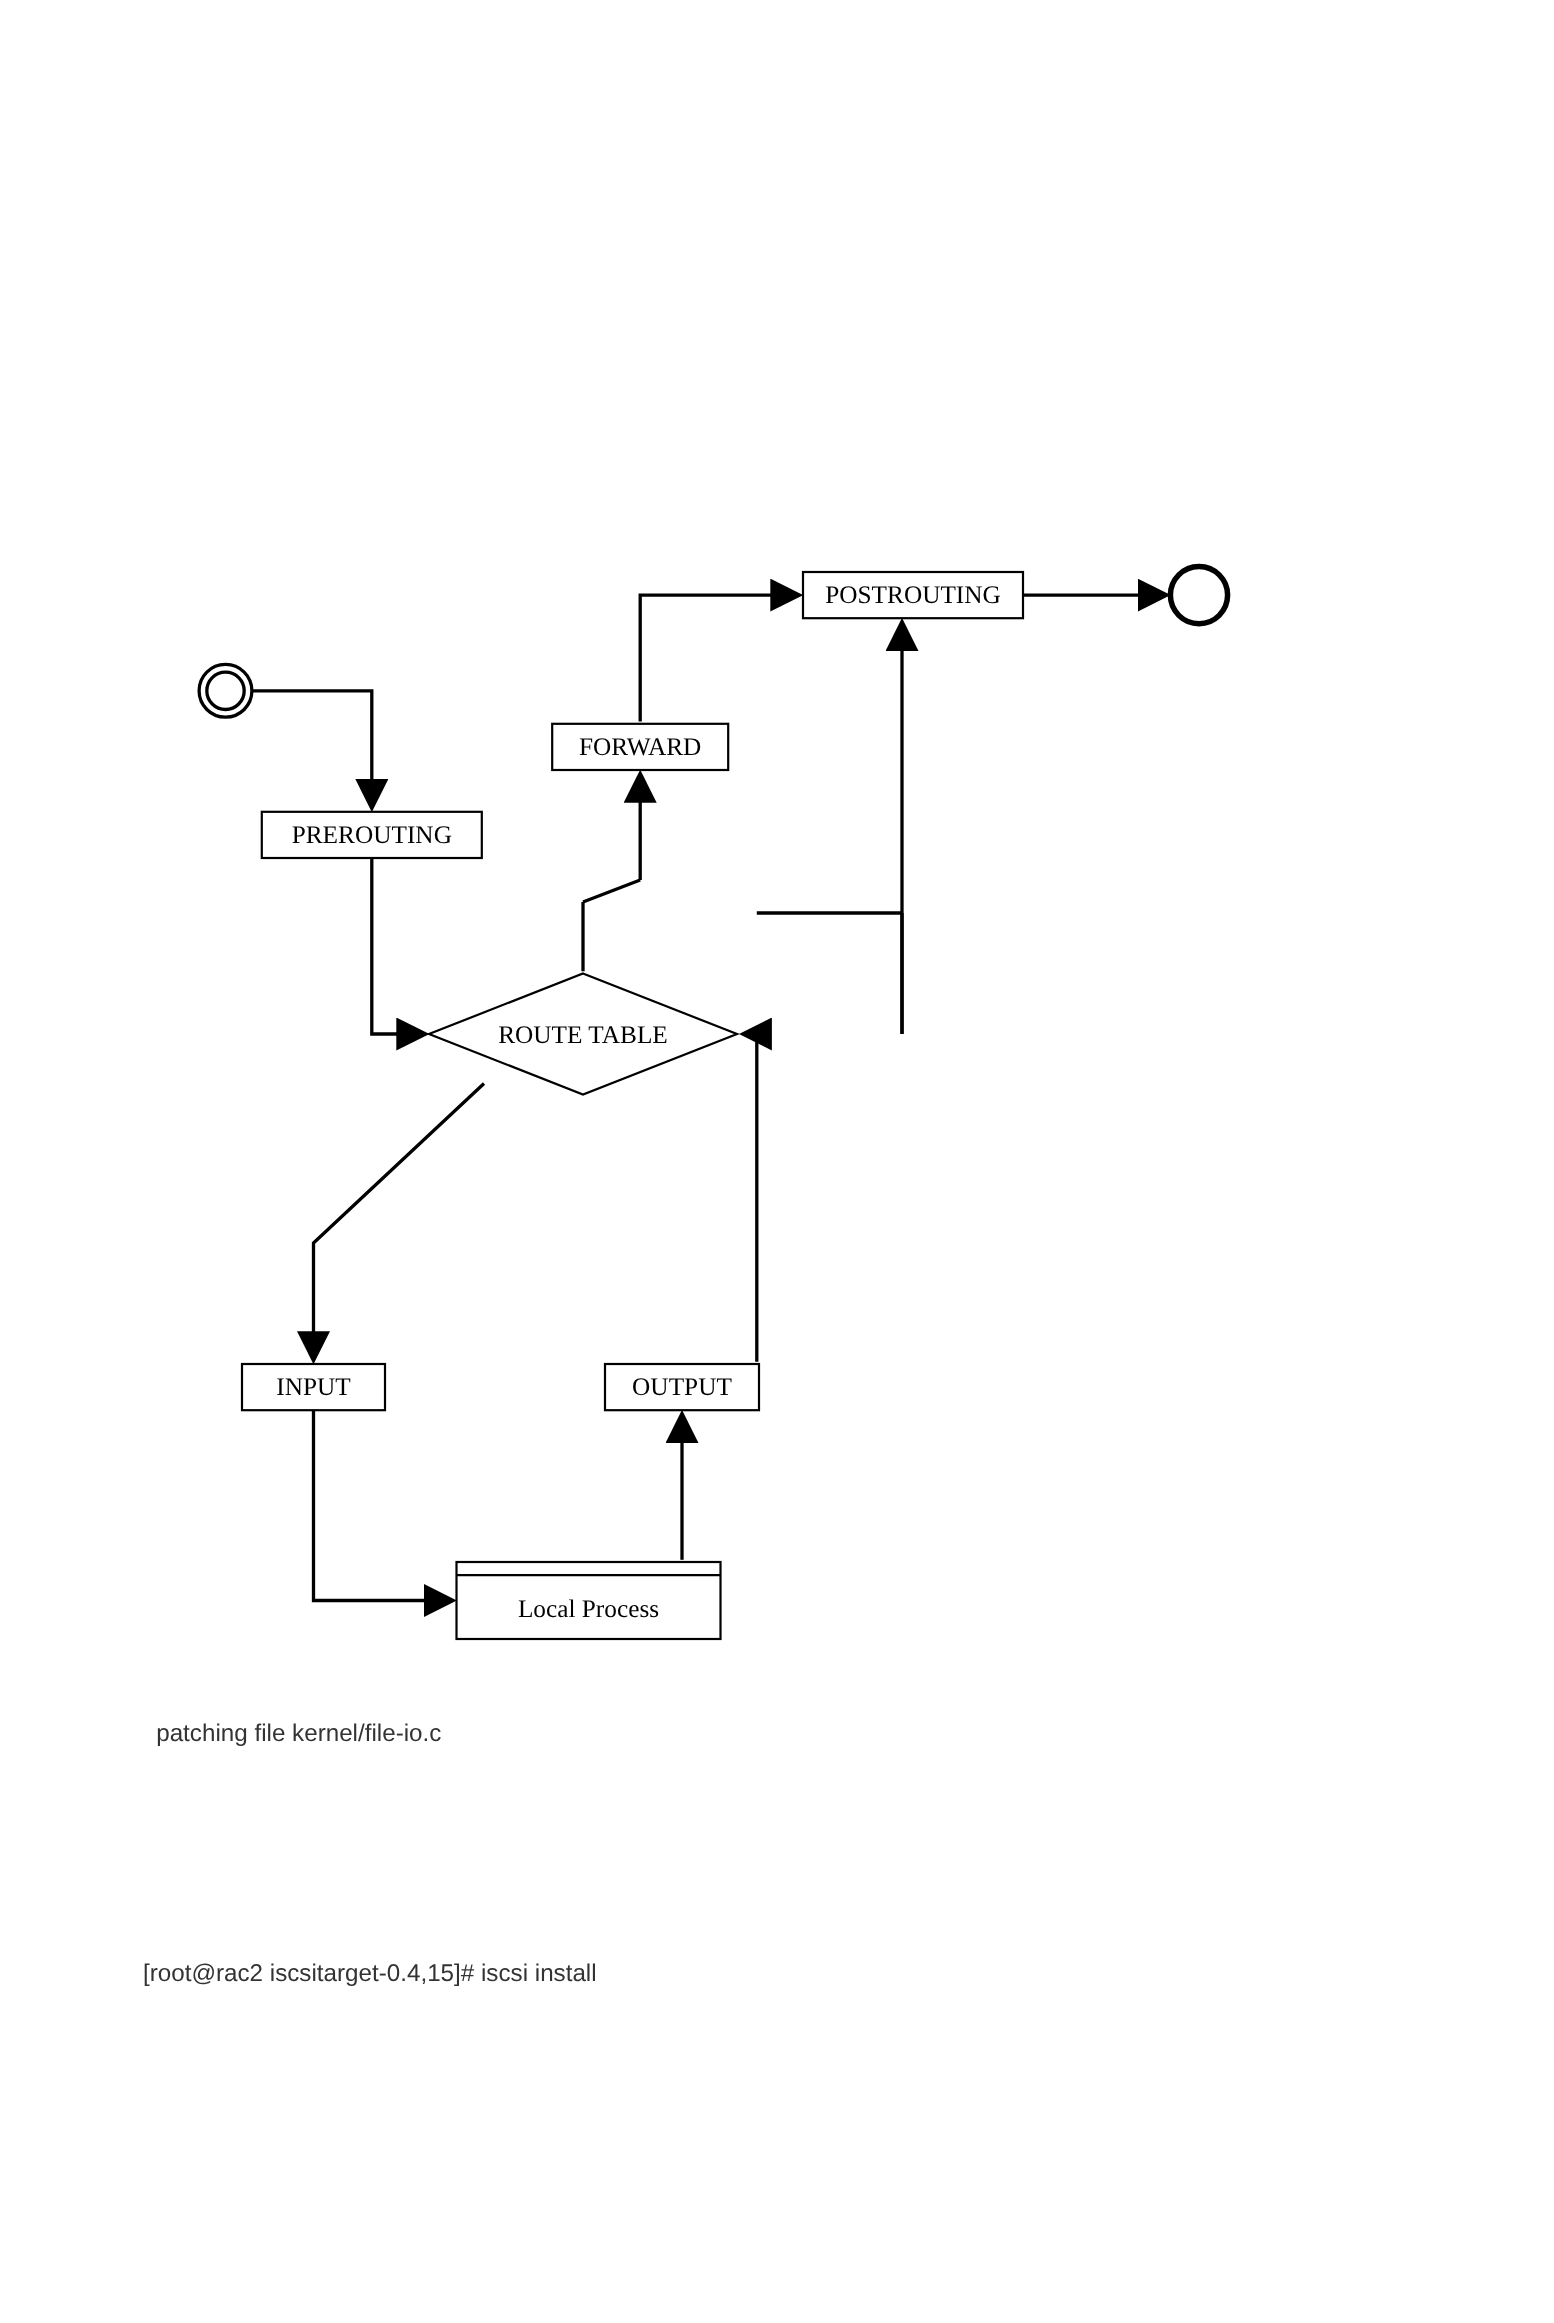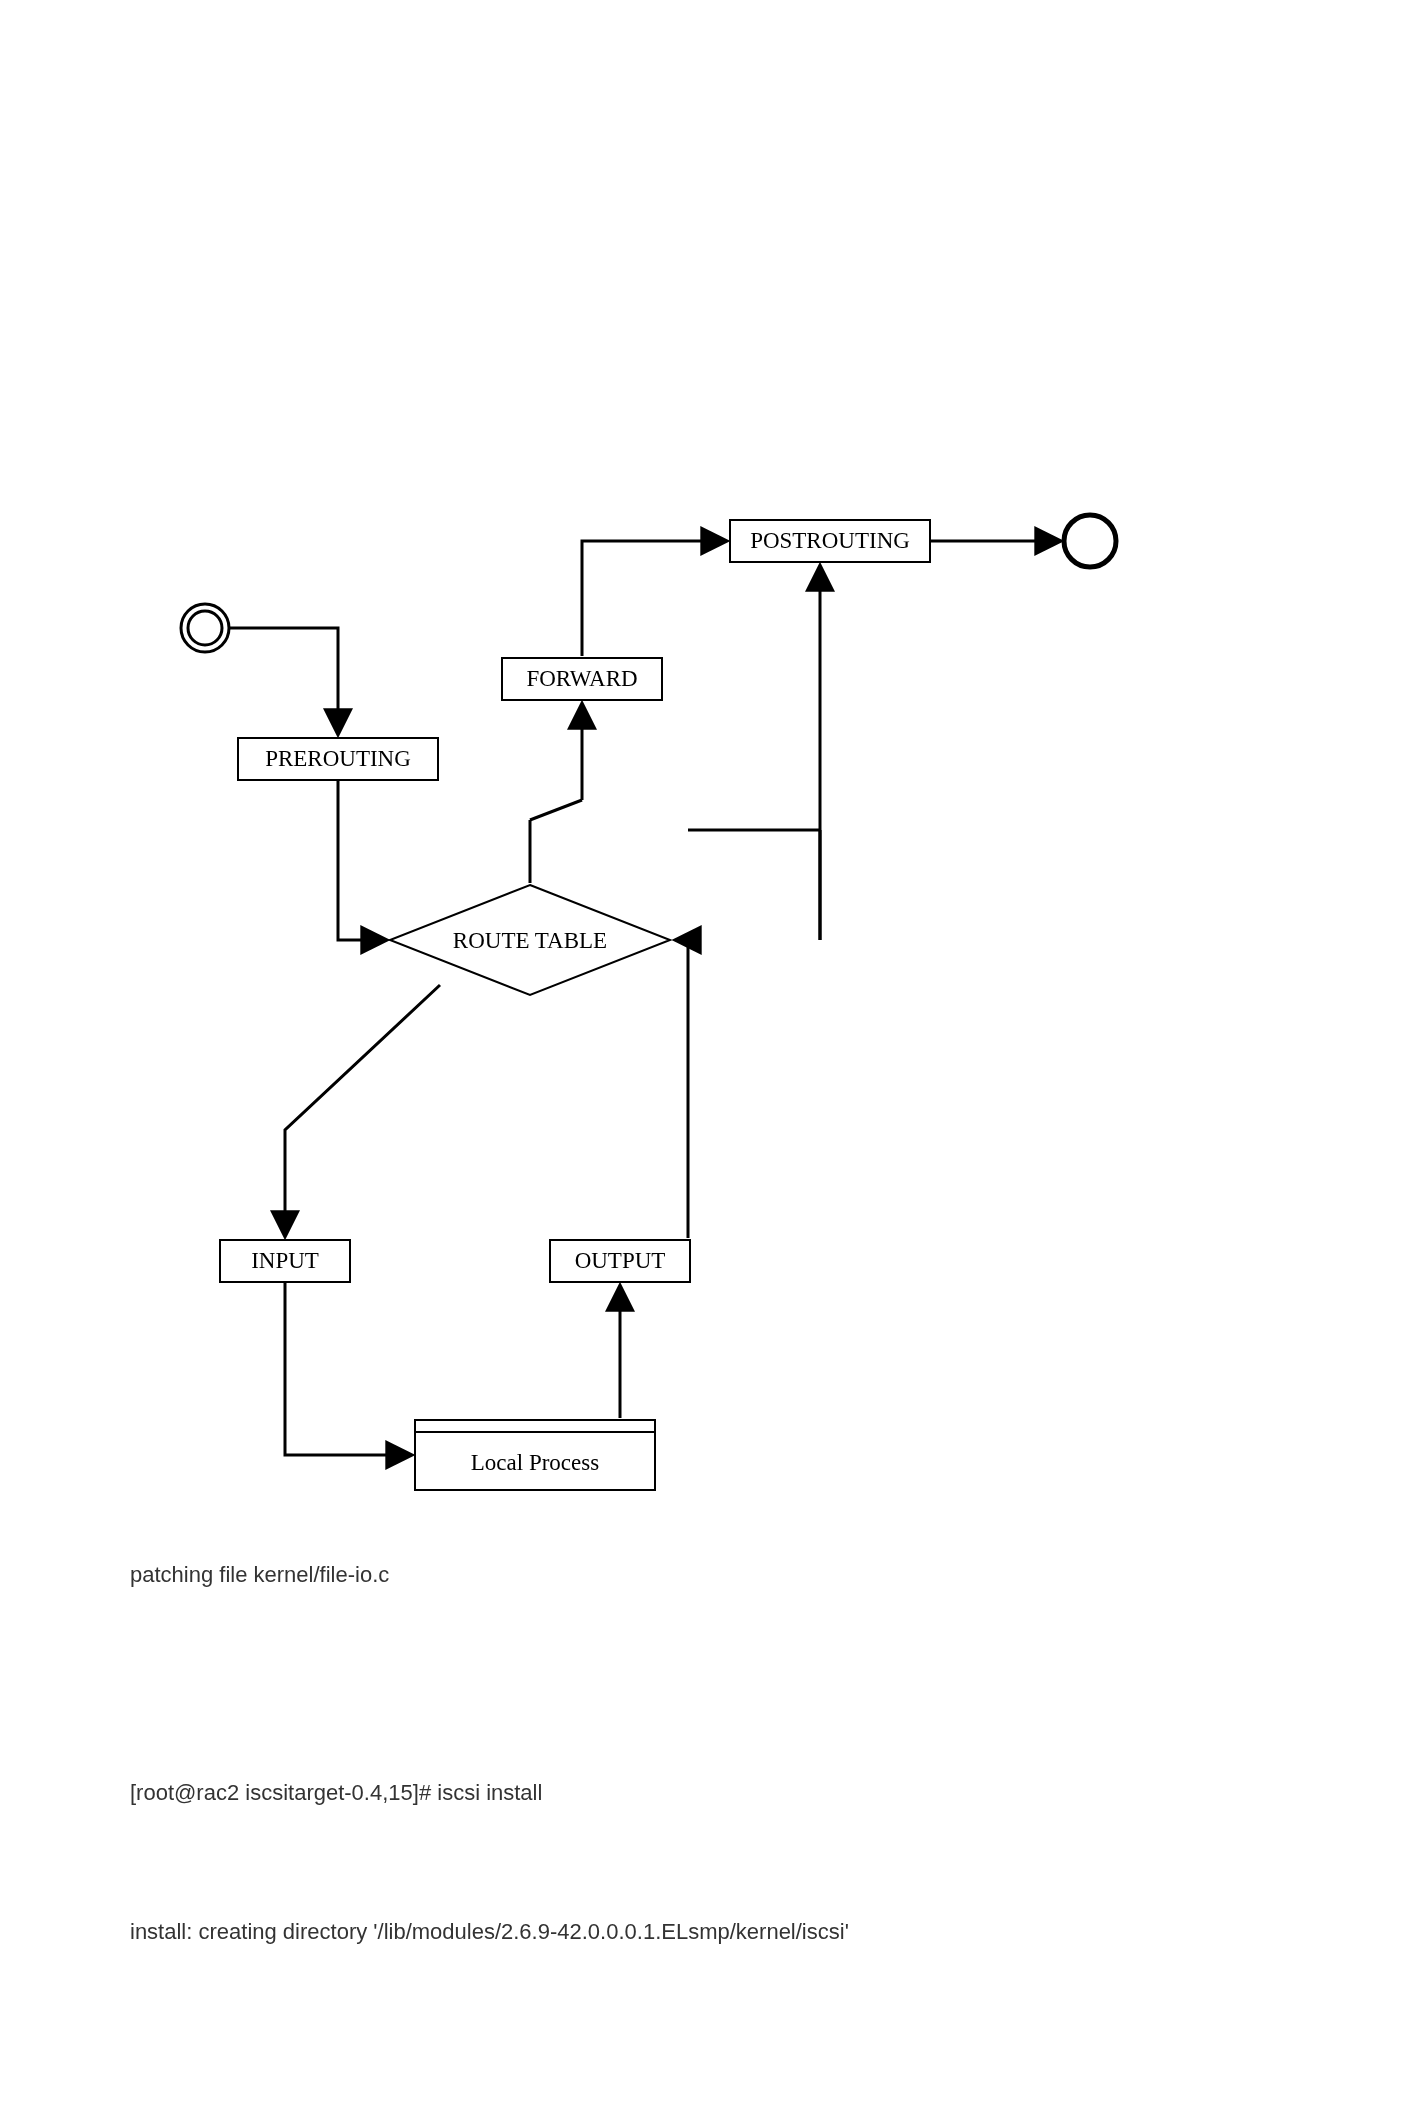--- a/index.html
+++ b/index.html
@@ -22,20 +22,21 @@
   }
   .box-label {
     font-family: "Times New Roman", serif;
     font-size: 23px;
     fill: #000000;
   }
   .caption {
     margin-top: 18px;
     font-size: 22px;
     color: #333333;
+    margin-left: 12px;
   }
   .terminal {
     margin-top: 90px;
     font-size: 22px;
     color: #333333;
     line-height: 2.1;
     white-space: pre-wrap;
   }
 </style>
 </head>
@@ -133,20 +134,19 @@
       <path d="M 558 340 L 690 340" fill="none" stroke="#000" stroke-width="3"></path>
       <path d="M 690 450 L 690 340" fill="none" stroke="#000" stroke-width="3"></path>
 
     </svg>
   </div>
 
   <div class="caption">patching file kernel/file-io.c</div>
 
   <div class="terminal">
     <div>[root@rac2 iscsitarget-0.4,15]# iscsi install</div>
-    <div>install: creating directory '/lib/modules/2.6.9-42.0.0.0.1.ELsmp/kernel/iscsi'</div>
     
     
     
     
   </div>
 
 </div>
 
 </body></html>

